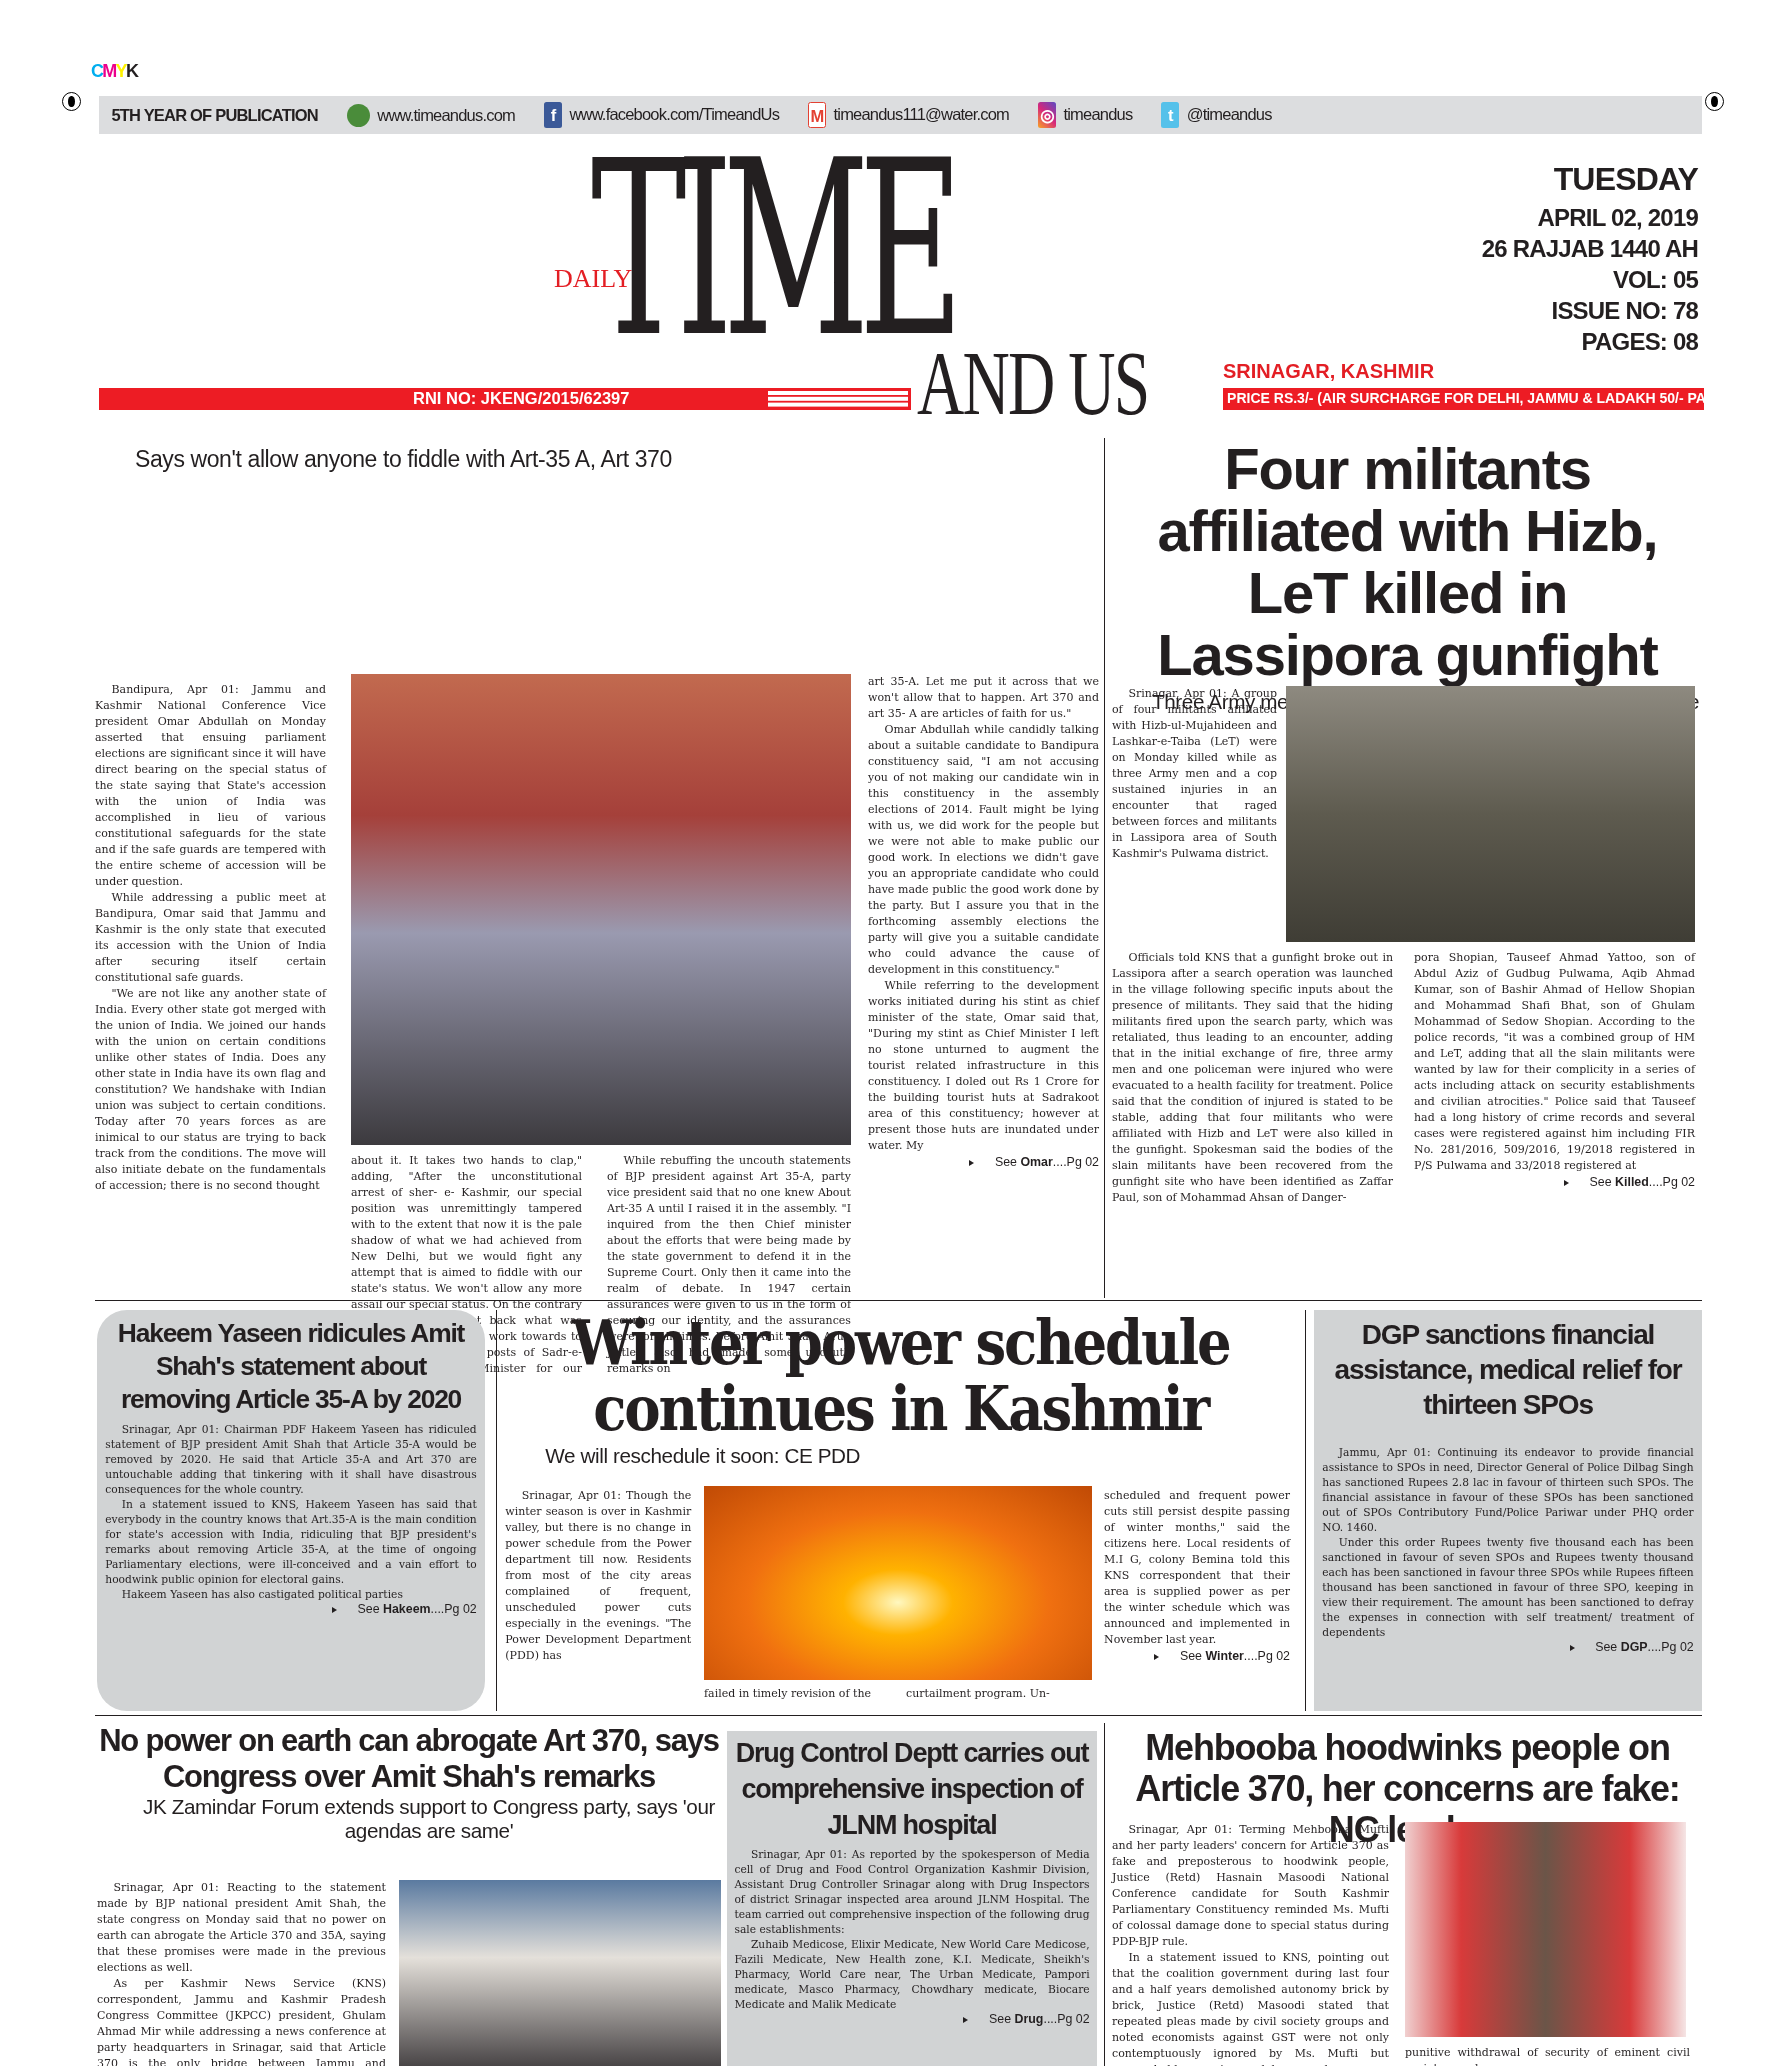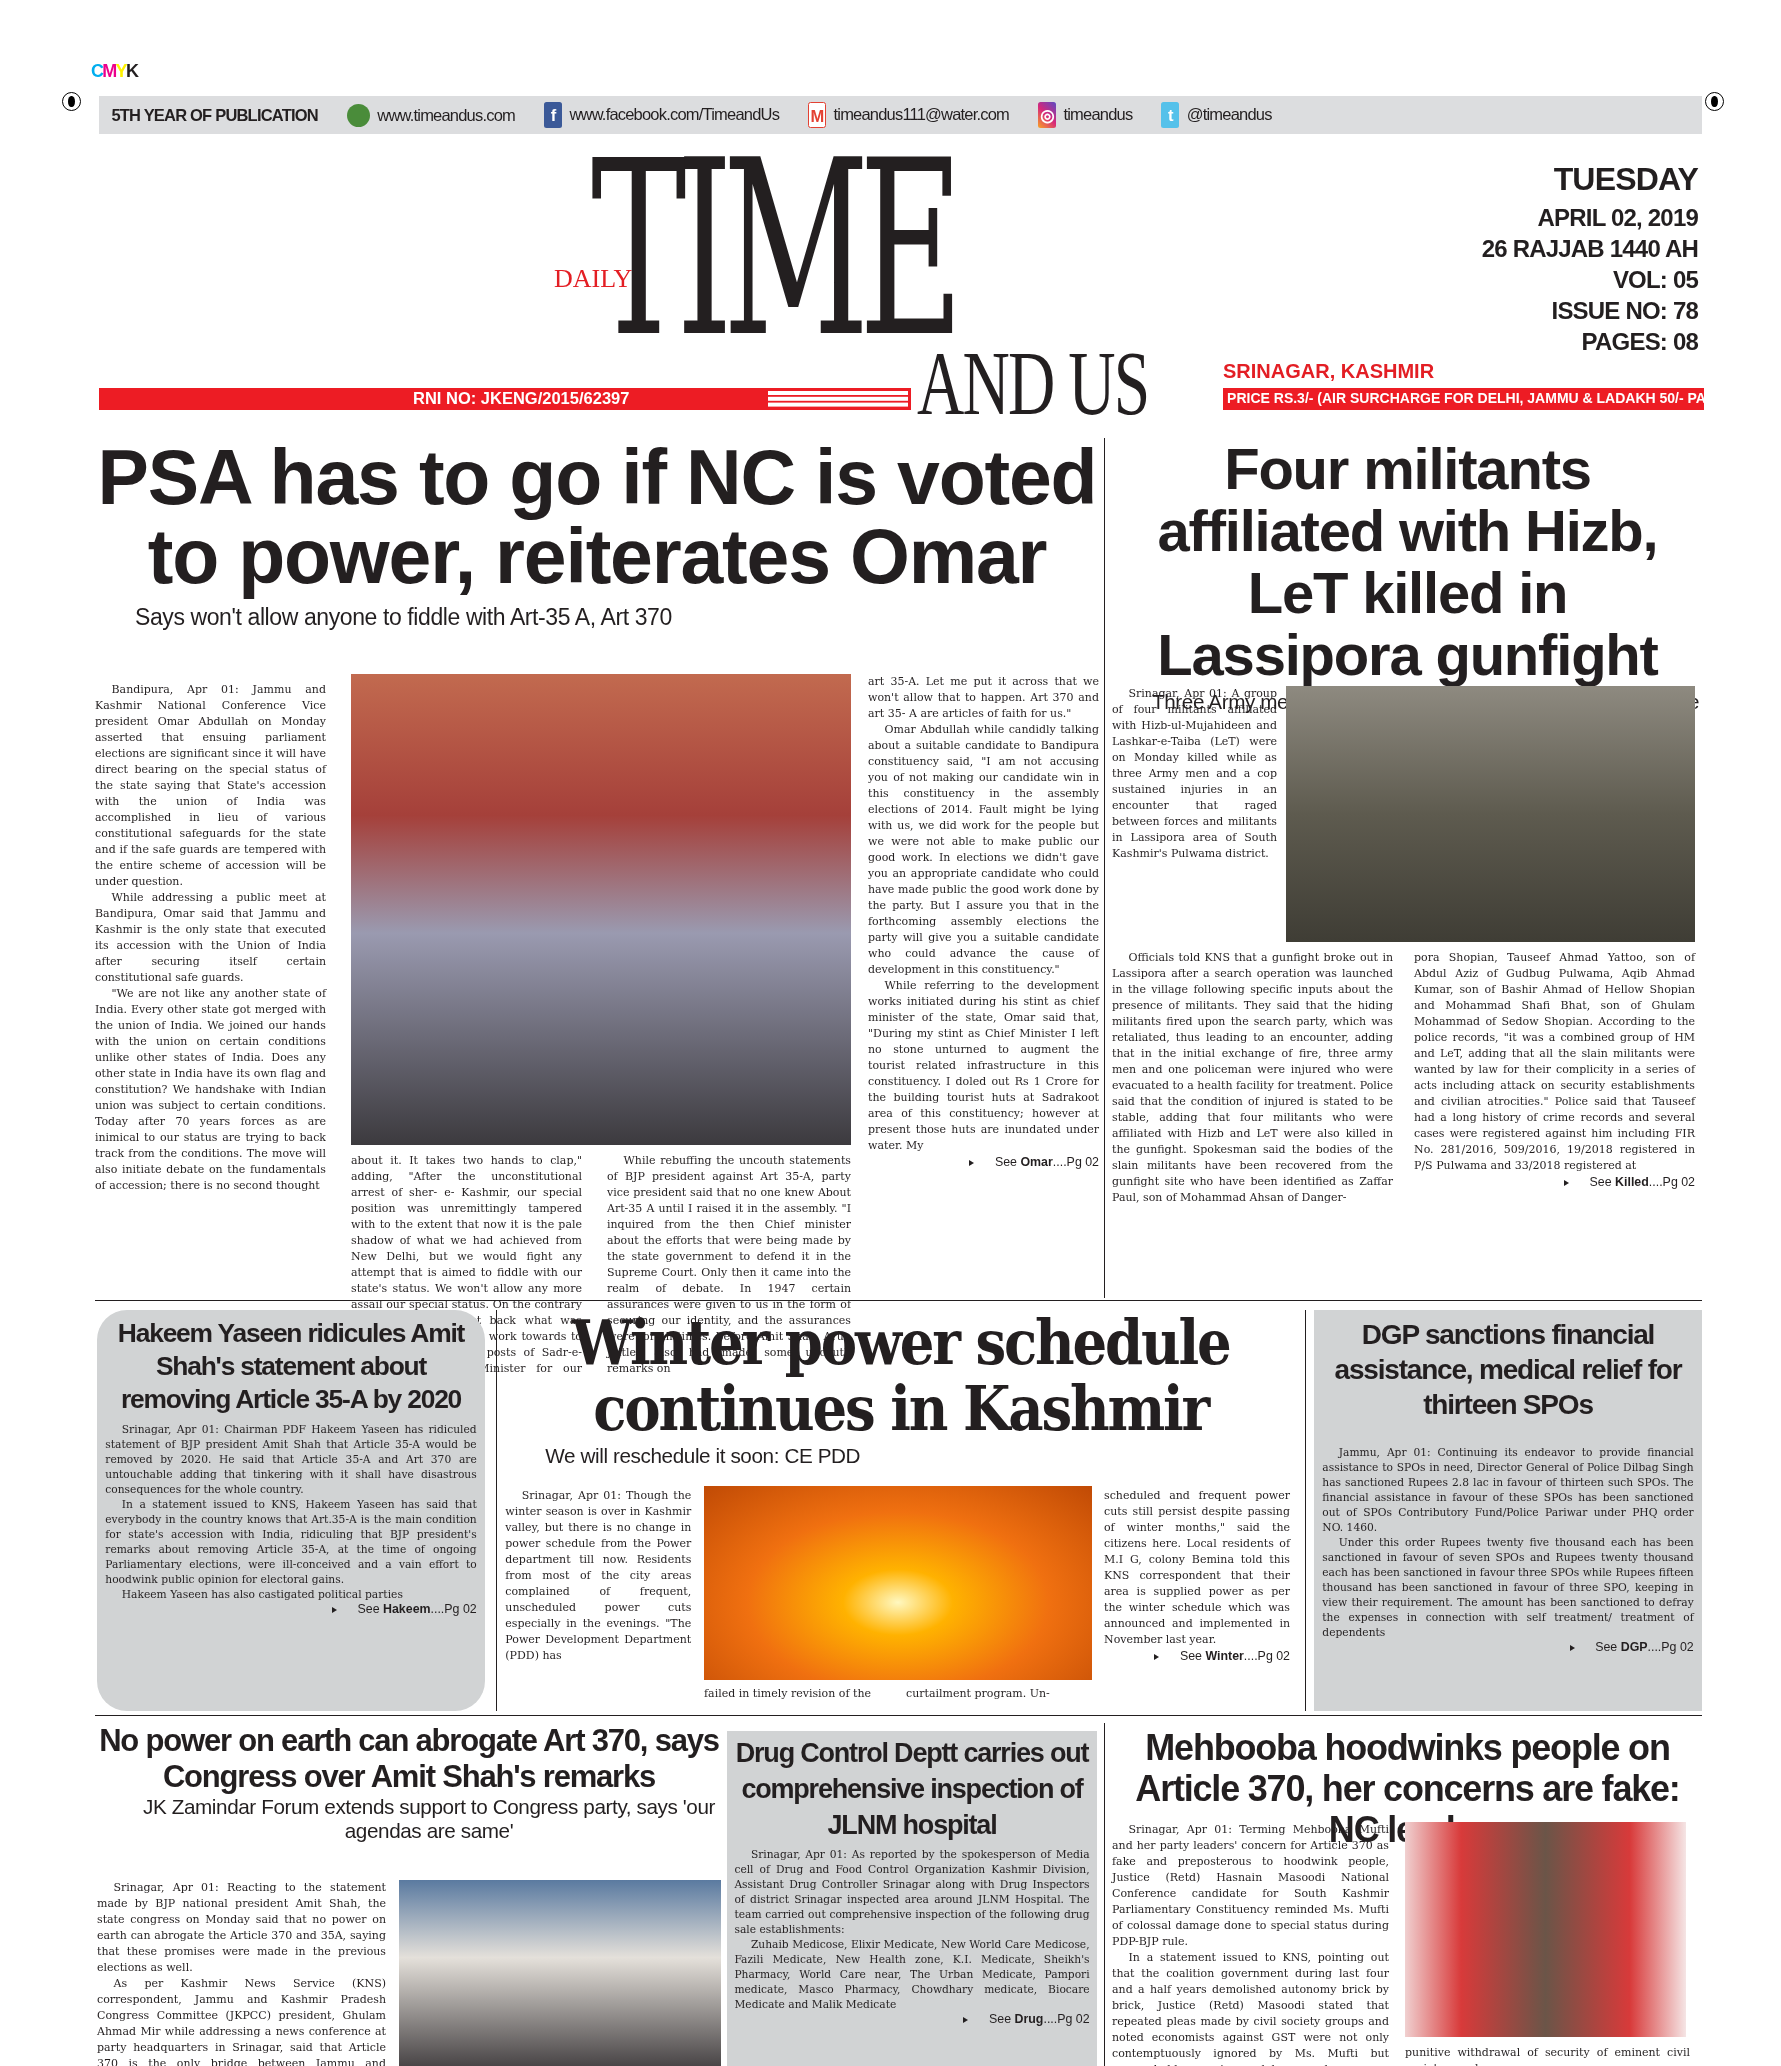--- a/index.html
+++ b/index.html
@@ -78,24 +78,20 @@
 <div class="abs dateblock">
   <div class="day">TUESDAY</div>
   <div>APRIL 02, 2019</div>
   <div>26 RAJJAB 1440 AH</div>
   <div>VOL: 05</div>
   <div>ISSUE NO: 78</div>
   <div>PAGES:  08</div>
 </div>
 
 <div class="abs" style="left:95px; top:438px; width:1004px; height:860px;">
-  <div class="hl" style="font-size:77px; line-height:79px;">
-    <div>PSA has to go if NC is voted</div>
-    <div>to power, reiterates Omar</div>
-  </div>
   <div class="sub" style="font-size:23px; margin-top:8.3px;">Says won't allow anyone to fiddle with Art-35 A, Art 370</div>
   <div class="abs body" style="left:0; top:236px; width:231px;margin-top:8px;">
     <p>Bandipura, Apr 01: Jammu and Kashmir National Conference Vice president Omar Abdullah on Monday asserted that ensuing parliament elections are significant since it will have direct bearing on the special status of the state saying that State's accession with the union of India was accomplished in lieu of various constitutional safeguards for the state and if the safe guards are tempered with the entire scheme of accession will be under question.</p>
     <p>While addressing a public meet at Bandipura, Omar said that Jammu and Kashmir is the only state that executed its accession with the Union of India after securing itself certain constitutional safe guards.</p>
     <p>"We are not like any another state of India. Every other state got merged with the union of India. We joined our hands with the union on certain conditions unlike other states of India. Does any other state in India have its own flag and constitution? We handshake with Indian union was subject to certain conditions. Today after 70 years forces as are inimical to our status are trying to back track from the conditions. The move will also initiate debate on the fundamentals of accession; there is no second thought</p>
   </div>
   <div class="abs photo" style="left:256px; top:236px; width:500px; height:471px; background:linear-gradient(180deg,#c26a4f 0%,#a5403a 30%,#9a9ab0 55%,#3c3a3e 100%);"></div>
   <div class="abs body" style="left:256px; top:715px; width:231px;">
       <p style="text-indent:0">about it. It takes two hands to clap," adding, "After the unconstitutional arrest of sher- e- Kashmir, our special position was unremittingly tampered with to the extent that now it is the pale shadow of what we had achieved from New Delhi, but we would fight any attempt that is aimed to fiddle with our state's status. We won't allow any more assail our special status. On the contrary we will strive to get back what was infringed upon. We will work towards to get back the coveted posts of Sadr-e-Riyasat and Prime Minister for our state."</p>
     </div>

